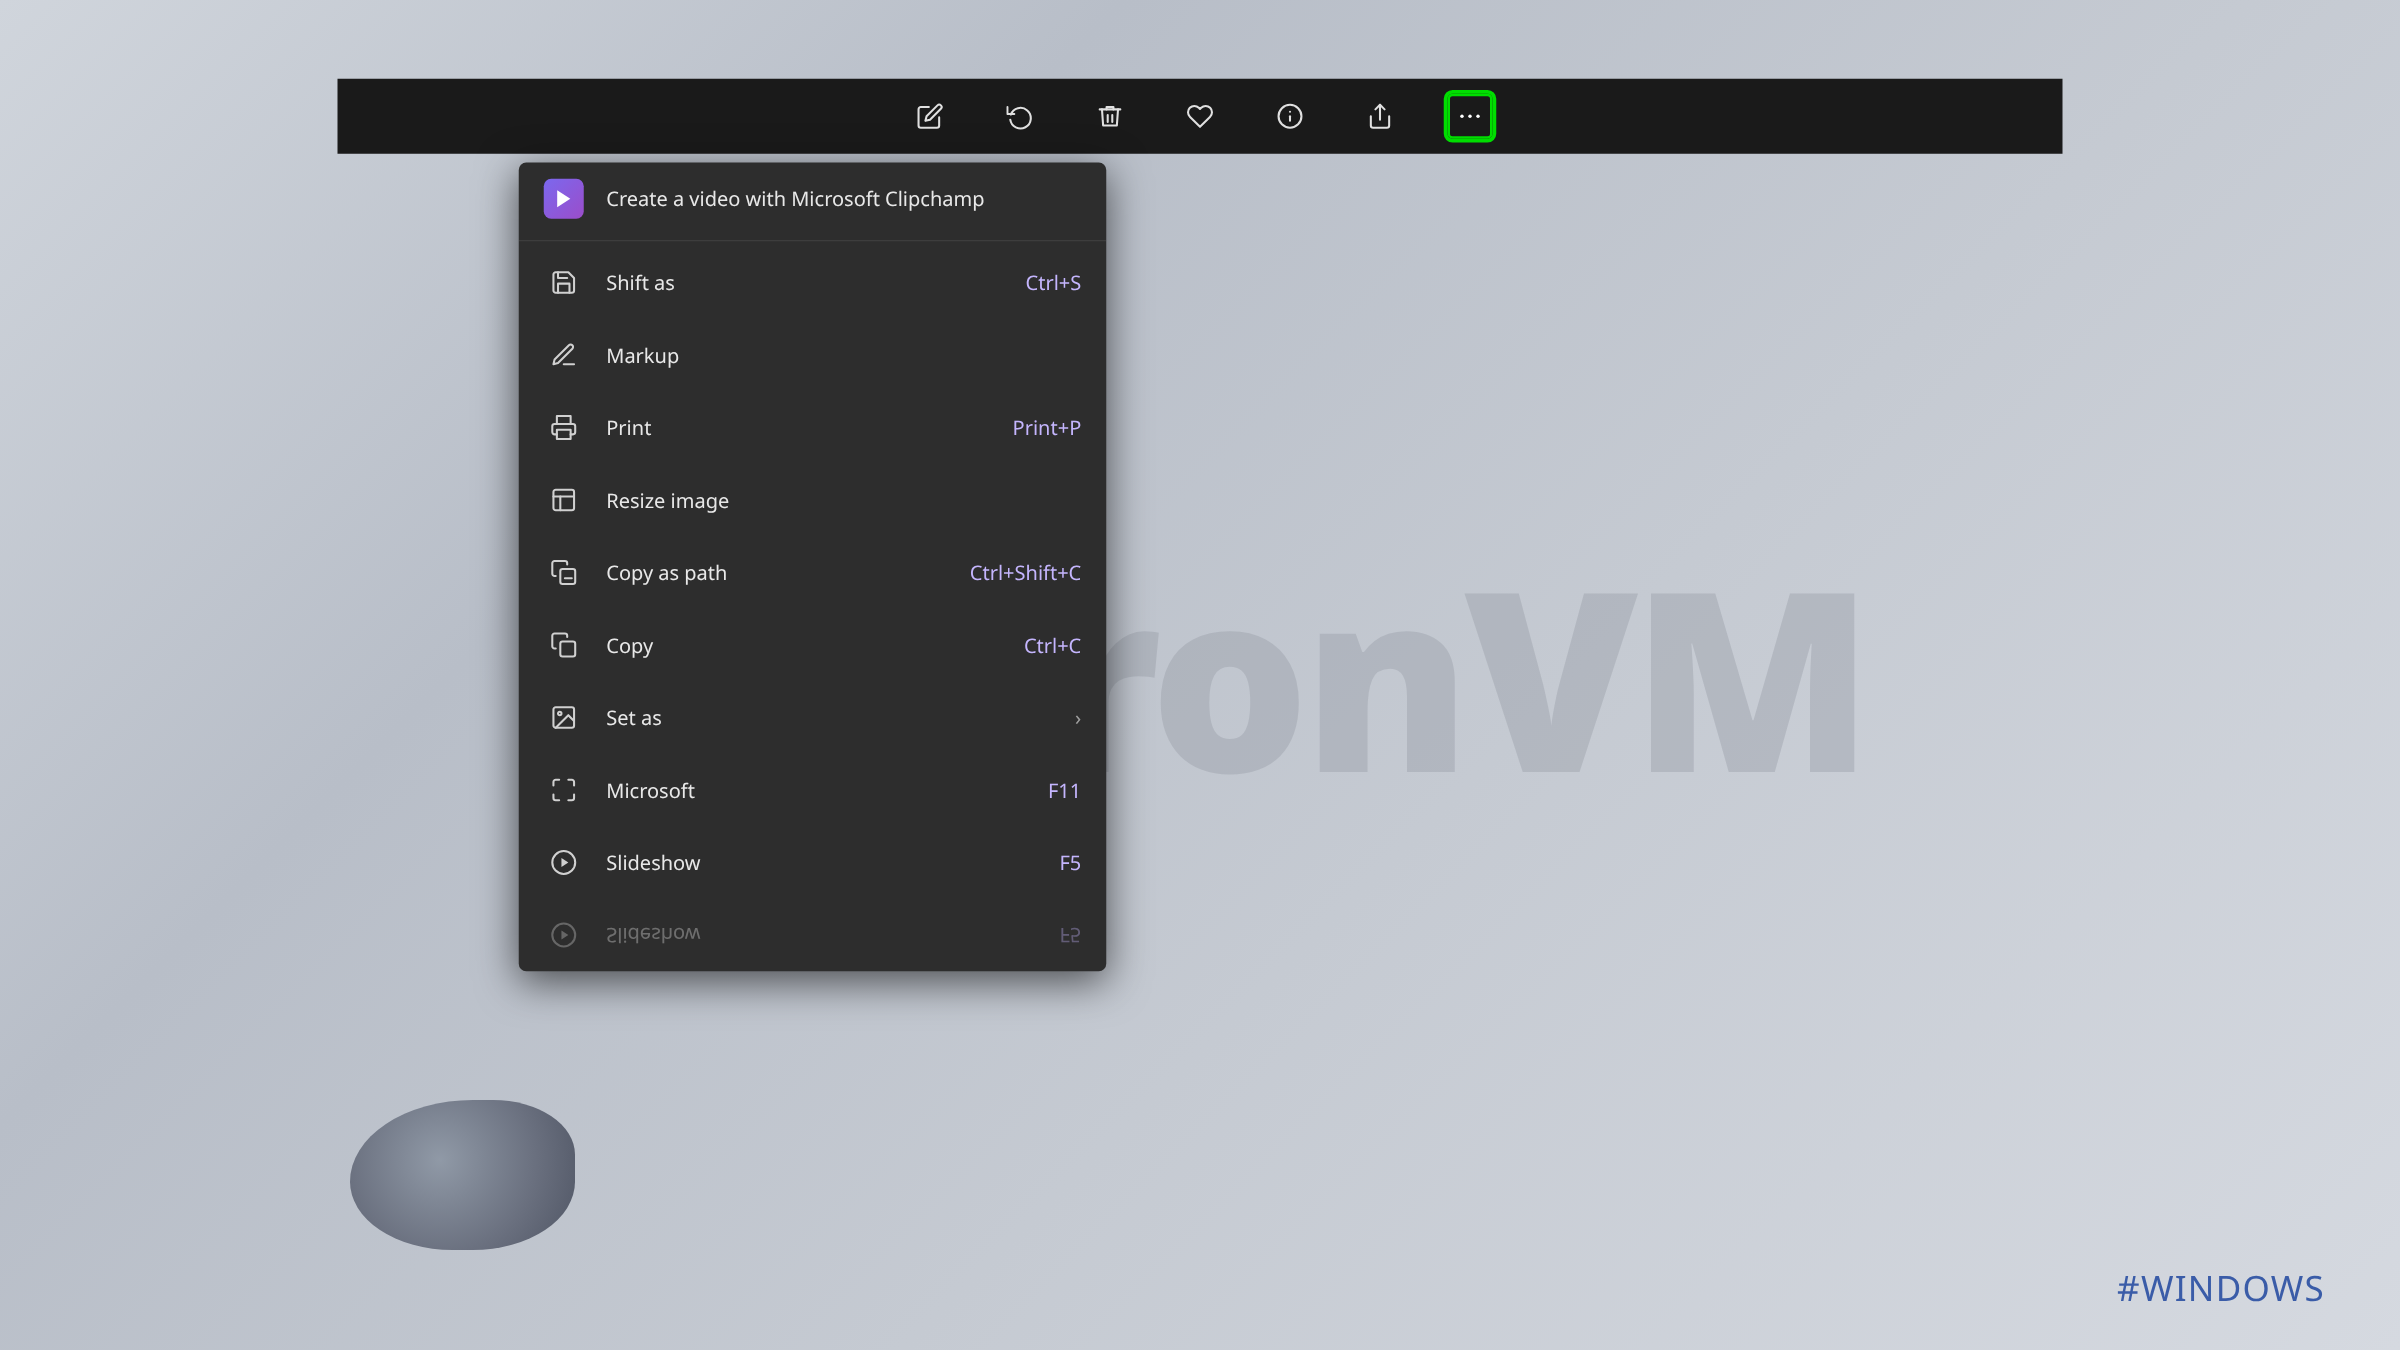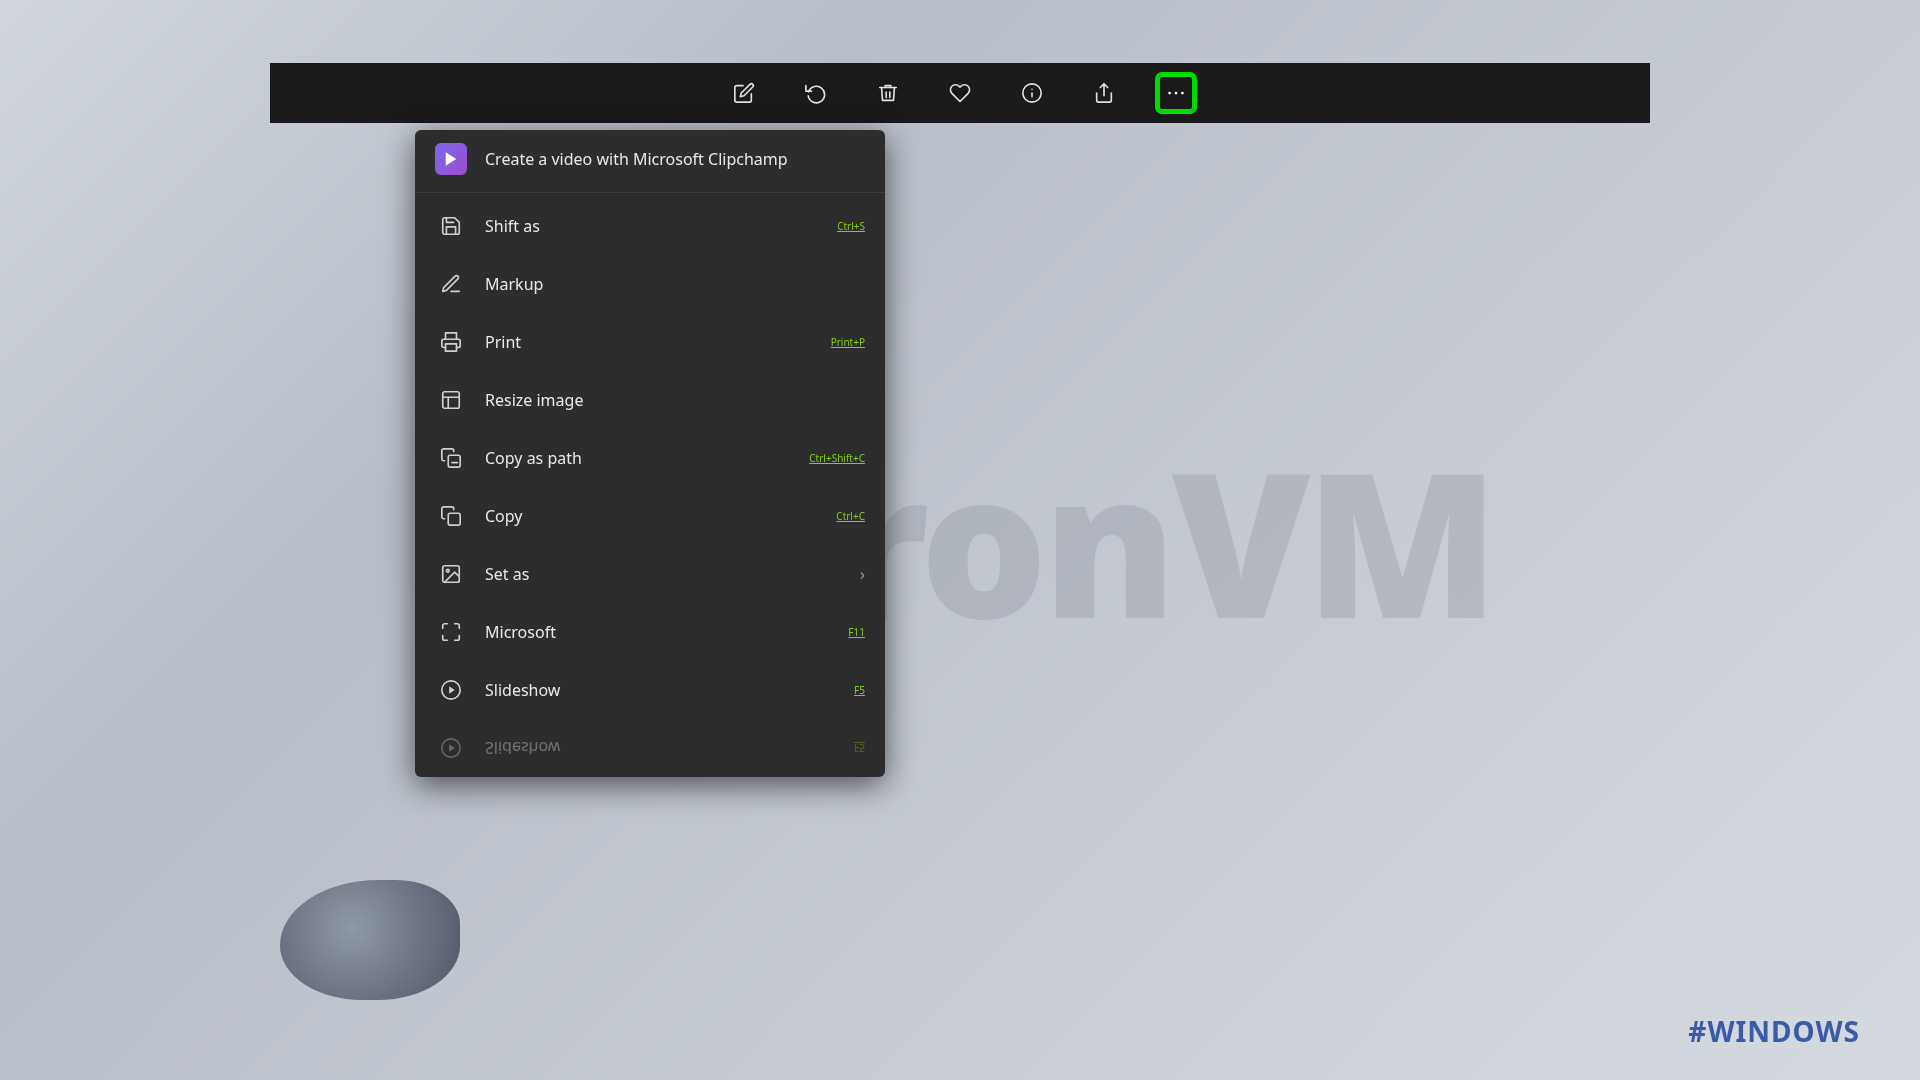--- a/index.html
+++ b/index.html
@@ -44,21 +44,21 @@
       user-select: none;
     }
 
     
     .windows-tag {
       position: absolute;
       bottom: 30px;
       right: 60px;
       color: #3a5ca8;
       font-size: 28px;
-      font-weight: 700;
+      font-weight: 400;
       letter-spacing: 1px;
     }
 
     
     .sphere {
       position: absolute;
       bottom: 80px;
       left: 280px;
       width: 180px;
       height: 120px;
@@ -151,24 +151,23 @@
       font-size: 16px;
       font-weight: bold;
     }
 
     .menu-item-label {
       flex: 1;
       font-size: 16px;
     }
 
     .menu-item-shortcut {
-      color: #84cc16;
-      font-size: 10px;
+      color: #c4b5fd;
+      font-size: 16px;
       margin-left: auto;
-      text-decoration: underline;
     }
 
     .menu-item-arrow {
       color: #a0a0a0;
       font-size: 16px;
       margin-left: 8px;
     }
 
     .menu-divider {
       height: 1px;

